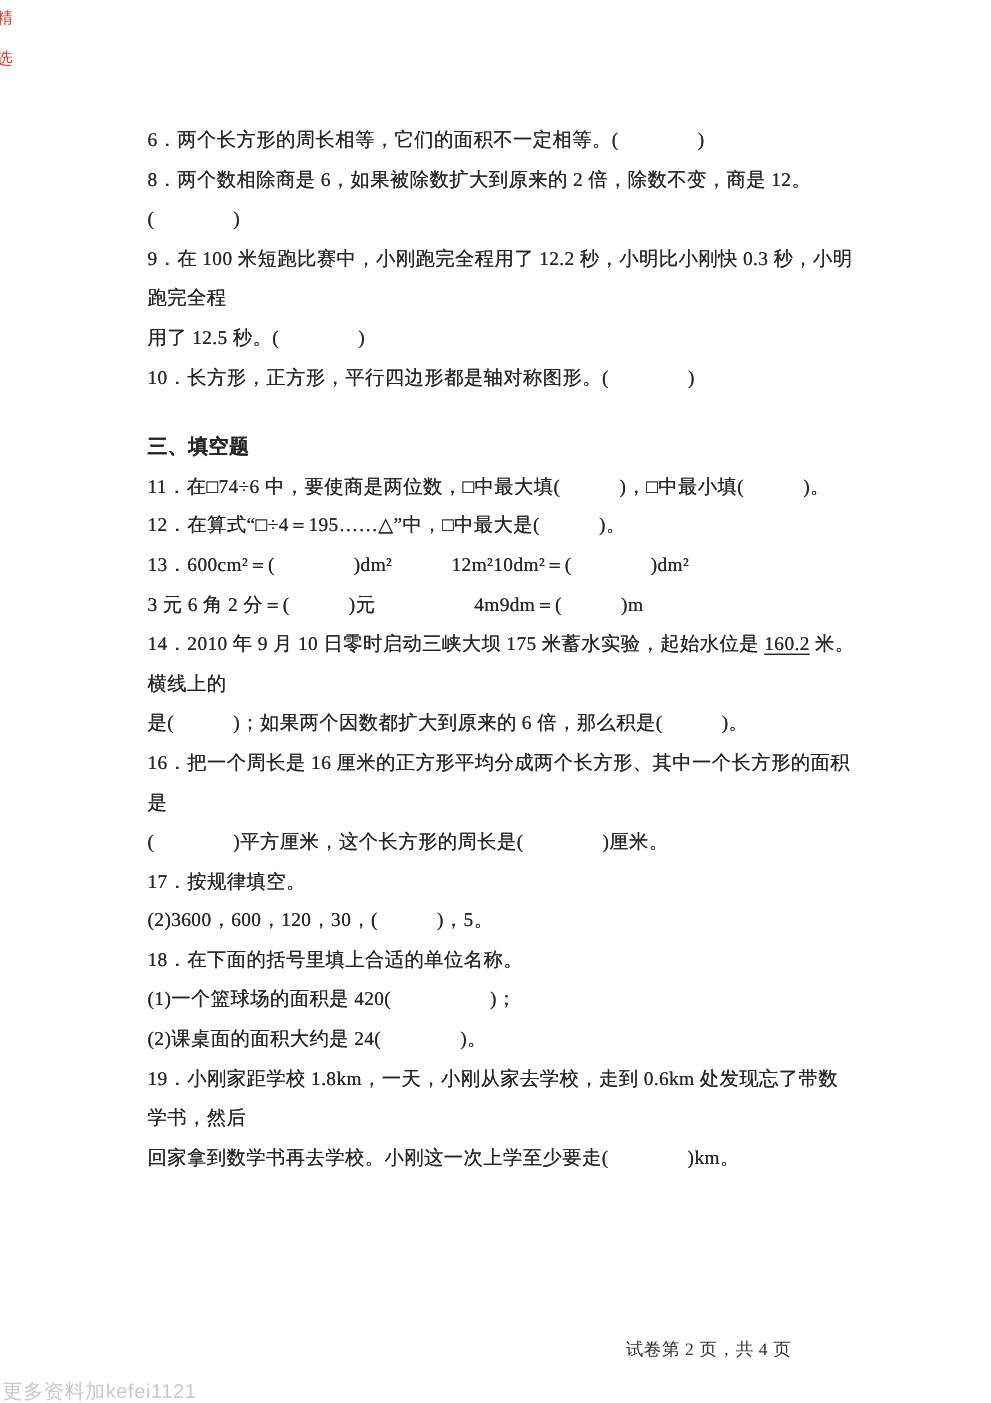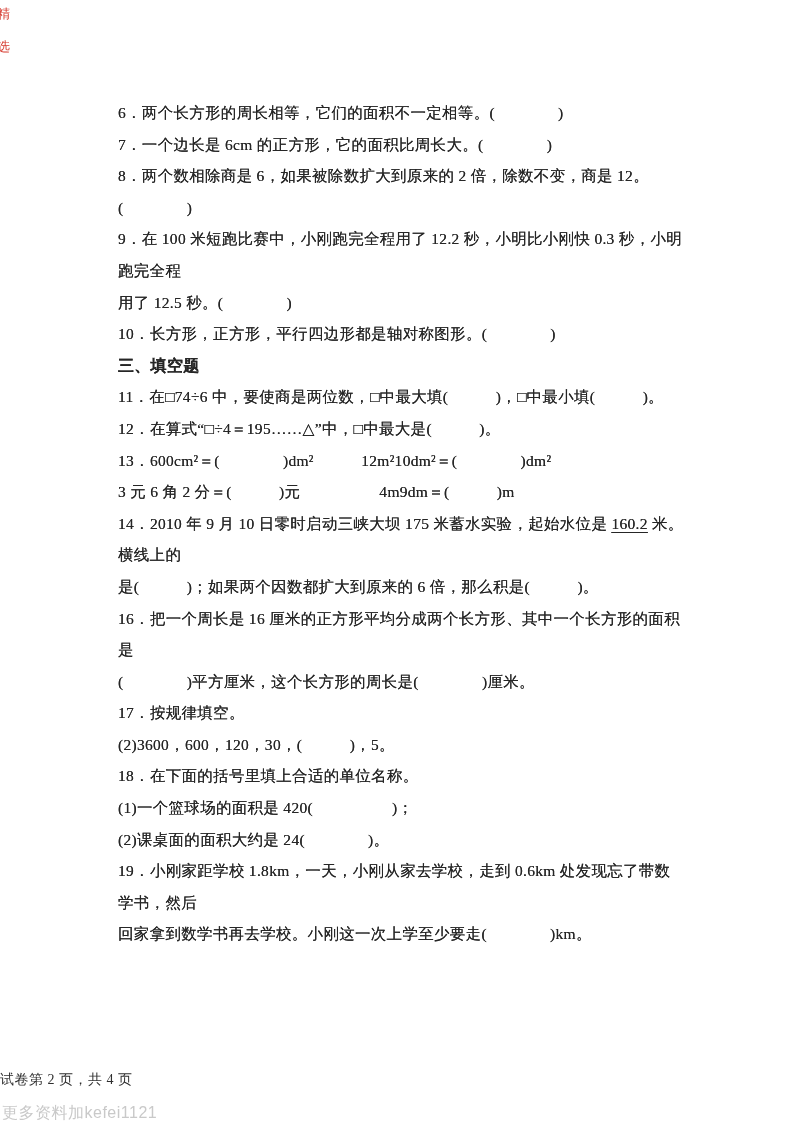--- a/index.html
+++ b/index.html
@@ -23,26 +23,26 @@
     line-height:31.6px;
     min-height:31.6px;
     white-space:pre-wrap;
     letter-spacing:.3px;
   }
   .line.section-header {
     font-family:"Liberation Sans","DejaVu Sans",sans-serif;
     font-weight:bold;
     font-size:16px;
   }
-  .gap-before { }
+  .gap-before { margin-top:24px; }
   .u { text-decoration:underline; text-underline-offset:3px; }
   .footer {
     position:absolute;
     left:0; top:1071px; width:633px;
-    text-align:left;
+    text-align:right;
     font-size:14px;
     color:#2e2e2e;
     letter-spacing:.5px;
   }
   .watermark {
     position:absolute;
     left:2px; top:1103px;
     font-family:"Liberation Sans","DejaVu Sans",sans-serif;
     font-size:16px;
     color:#c9c9c9;
@@ -65,21 +65,20 @@
 </head>
 <body>
 
 <div class="page">
 
   <div class="red-mark" id="red-mark-1"><span>精</span></div>
   <div class="red-mark" id="red-mark-2"><span>选</span></div>
 
   <div class="content" id="content">
       <div class="line">6．两个长方形的周长相等，它们的面积不一定相等。(　　　　)</div>
-      <div class="line">7．一个边长是 6cm 的正方形，它的面积比周长大。(　　　　)</div>
       <div class="line">8．两个数相除商是 6，如果被除数扩大到原来的 2 倍，除数不变，商是 12。(　　　　)</div>
       <div class="line">9．在 100 米短跑比赛中，小刚跑完全程用了 12.2 秒，小明比小刚快 0.3 秒，小明跑完全程</div>
       <div class="line">用了 12.5 秒。(　　　　)</div>
       <div class="line">10．长方形，正方形，平行四边形都是轴对称图形。(　　　　)</div>
       <div class="line section-header gap-before">三、填空题</div>
       <div class="line">11．在□74÷6 中，要使商是两位数，□中最大填(　　　)，□中最小填(　　　)。</div>
       <div class="line">12．在算式“□÷4＝195……△”中，□中最大是(　　　)。</div>
       <div class="line">13．600cm²＝(　　　　)dm²　　　12m²10dm²＝(　　　　)dm²</div>
       <div class="line">3 元 6 角 2 分＝(　　　)元　　　　　4m9dm＝(　　　)m</div>
       <div class="line"><span>14．2010 年 9 月 10 日零时启动三峡大坝 175 米蓄水实验，起始水位是 </span><span class="u">160.2</span><span> 米。横线上的</span></div>

